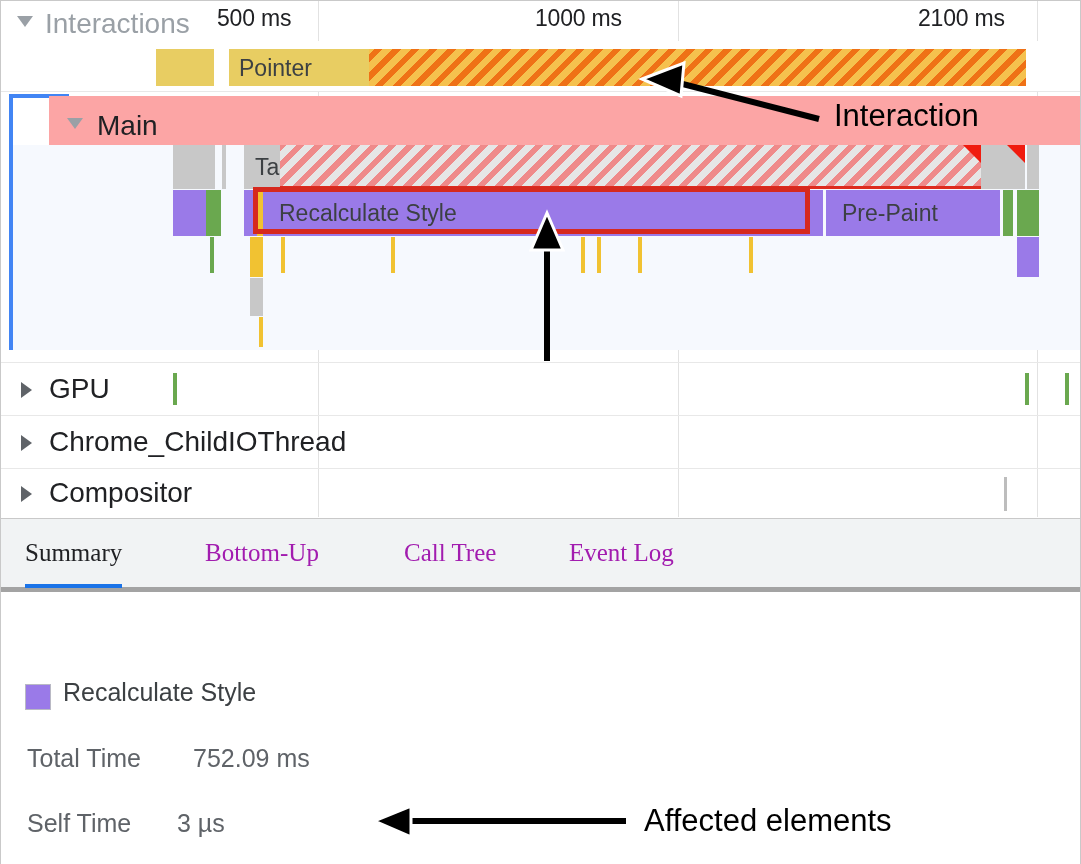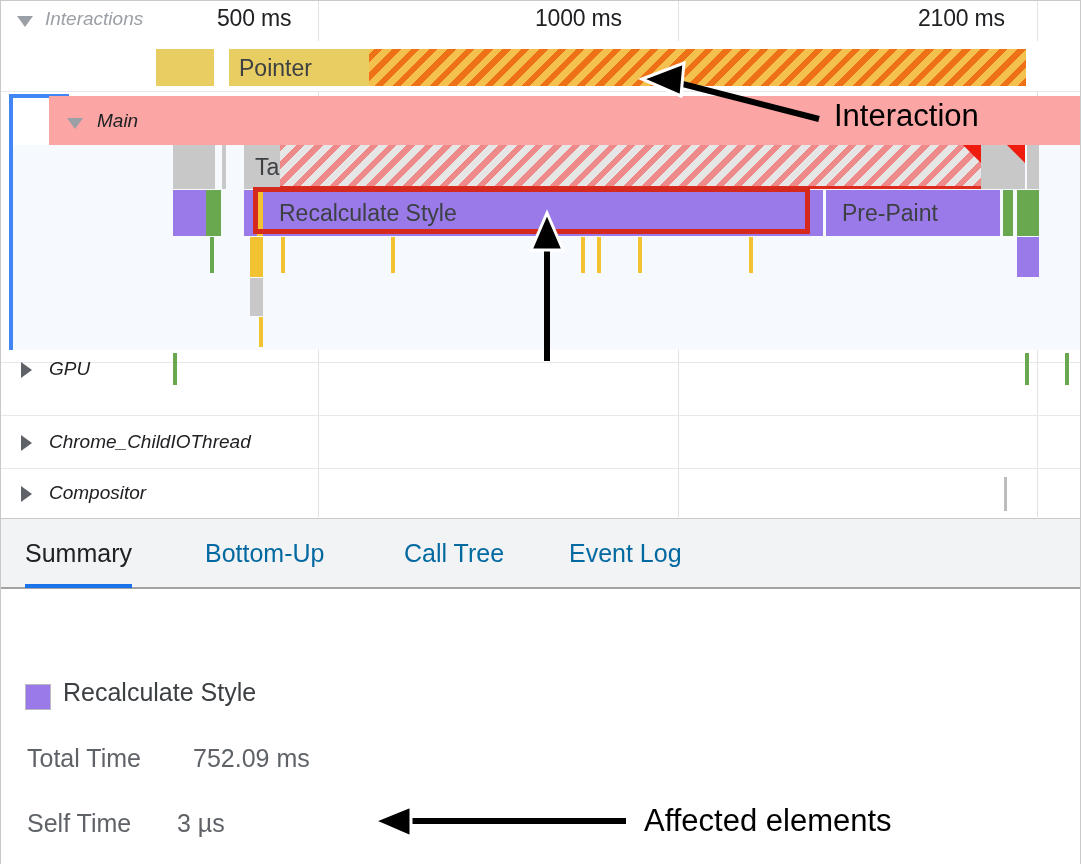--- a/index.html
+++ b/index.html
@@ -23,21 +23,21 @@
   .ruler-label{position:absolute;top:4px;font-size:23px;color:#202124;
                white-space:nowrap;letter-spacing:-0.2px;}
 
   
   .itx-row{position:absolute;left:0;top:0;height:40px;width:100%;}
   .twisty{position:absolute;width:0;height:0;}
   .twisty-down{border-left:8px solid transparent;border-right:8px solid transparent;
                border-top:11px solid #9aa0a6;}
   .twisty-right{border-top:8px solid transparent;border-bottom:8px solid transparent;
                 border-left:11px solid #5f6368;}
-  .track-title{position:absolute;font-size:19px;color:#9aa0a6;white-space:nowrap;font-style:italic;}
+  .track-title{position:absolute;font-size:28px;color:#9aa0a6;white-space:nowrap;}
   .track-title.dark{color:#202124;}
 
   .ev{position:absolute;box-sizing:border-box;}
   .ev-label{position:absolute;left:10px;top:50%;transform:translateY(-50%);
             font-size:23px;color:#3c4043;white-space:nowrap;pointer-events:none;}
 
   .hatch-orange{
     background-color:#f5c14e;
     background-image:repeating-linear-gradient(-45deg,
        #ef7116 0 6px, rgba(0,0,0,0) 6px 13px);
@@ -58,23 +58,23 @@
   .sel-border-l{position:absolute;background:#4285f4;}
 
   
   .low-track{position:absolute;left:0;width:100%;}
   .low-track .track-title{top:50%;transform:translateY(-50%);}
 
   
   #panel{position:absolute;left:0;top:517px;width:1079px;height:345px;background:#fff;
          border-top:1px solid #c9c9c9;}
   #tabstrip{position:relative;height:68px;background:#f1f3f4;
-            border-bottom:2px solid #a3a3a3;}
+            border-bottom:5px solid #a3a3a3;font-family:Liberation Serif, serif;}
   .tab{position:absolute;top:0;height:68px;display:flex;align-items:center;
-       font-size:25px;color:#0369a1;white-space:nowrap;cursor:pointer;}
+       font-size:25px;color:#a21caf;white-space:nowrap;cursor:pointer;}
   .tab.active{color:#202124;}
   .tab-underline{position:absolute;bottom:-1px;height:4px;background:#1a73e8;}
 
   .summary-title{position:absolute;font-size:25px;color:#3c4043;white-space:nowrap;}
   .swatch{position:absolute;width:26px;height:26px;background:#9a7ae8;
           border:1px solid #b9b9c4;box-sizing:border-box;}
   .stat-key{position:absolute;font-size:25px;color:#5f6368;white-space:nowrap;}
   .stat-val{position:absolute;font-size:25px;color:#5f6368;white-space:nowrap;}
 
   
@@ -179,21 +179,21 @@
         <div class="abs" style="left:0;top:172px;width:100%;height:30px;">
           <div class="ev" style="left:246px;top:0;width:4px;height:30px;background:#f1c232;"></div>
         </div>
       </div>
 
       <div class="selected-outline" style="left:252px;top:95px;width:557px;height:47px;"></div>
     </div>
 
     <div class="track-sep" style="top:361px"></div>
 
-    <div class="low-track" style="top:342px;height:52px;">
+    <div class="low-track" style="top:362px;height:52px;">
       <div class="twisty twisty-right" style="left:20px;top:19px"></div>
       <div class="track-title dark" style="left:48px;">GPU</div>
       <div class="ev" style="left:172px;top:10px;width:4px;height:32px;background:#6aa84f;"></div>
       <div class="ev" style="left:1024px;top:10px;width:4px;height:32px;background:#6aa84f;"></div>
       <div class="ev" style="left:1064px;top:10px;width:4px;height:32px;background:#6aa84f;"></div>
     </div>
     <div class="track-sep" style="top:414px"></div>
 
     <div class="low-track" style="top:415px;height:52px;">
       <div class="twisty twisty-right" style="left:20px;top:19px"></div>

